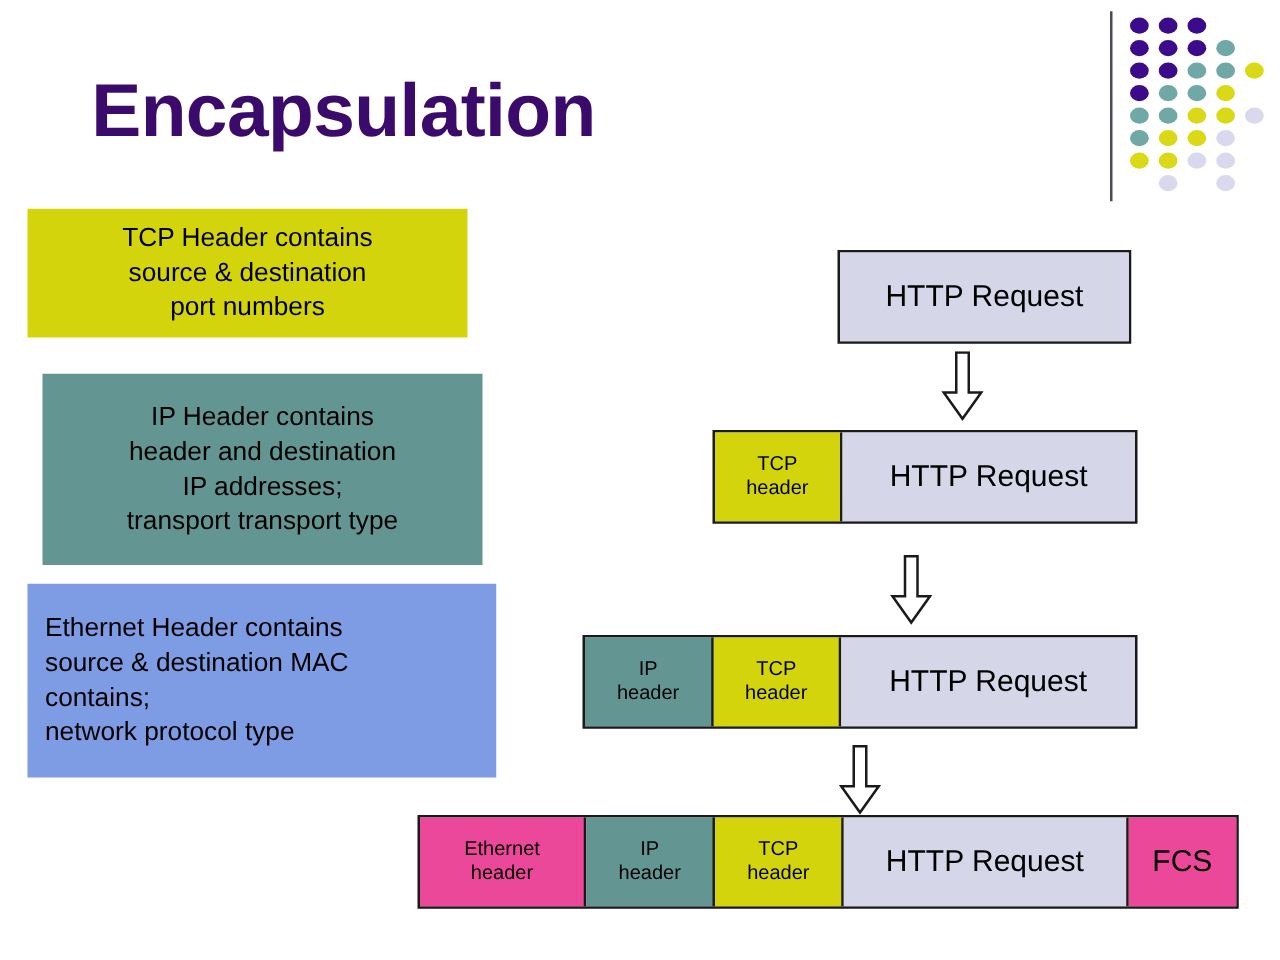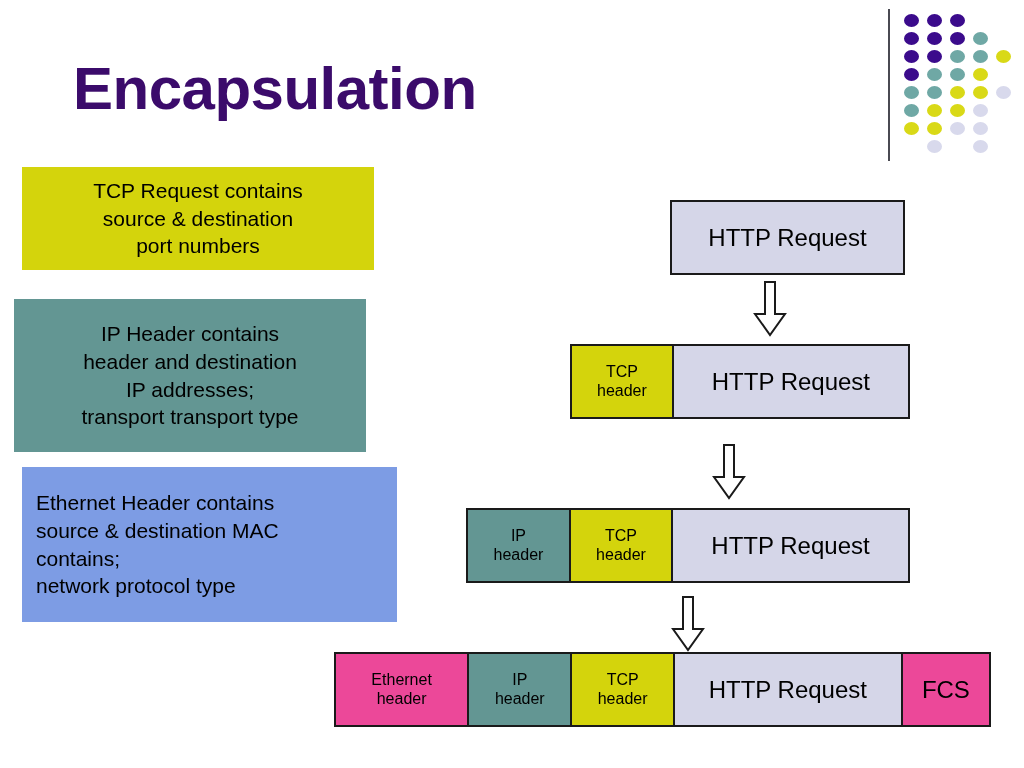--- a/index.html
+++ b/index.html
@@ -78,21 +78,21 @@
   .note-center { text-align: center; }
   .note-left   { text-align: left; }
 
   #note-tcp {
     left: 22px; top: 167px;
     width: 352px; height: 103px;
     background: #D4D40C;
     padding: 0 8px;
   }
   #note-ip {
-    left: 14px; top: 299px;
+    left: 34px; top: 299px;
     width: 352px; height: 153px;
     background: #639693;
     padding: 0 0;
   }
   #note-eth {
     left: 22px; top: 467px;
     width: 375px; height: 155px;
     background: #7D9CE4;
     padding: 0 14px;
   }
@@ -180,21 +180,21 @@
         <div class="logo-dot" style="left: 0px; top: 108px; background: rgb(217, 217, 23);"></div>
         <div class="logo-dot" style="left: 23px; top: 108px; background: rgb(217, 217, 23);"></div>
         <div class="logo-dot" style="left: 46px; top: 108px; background: rgb(216, 217, 236);"></div>
         <div class="logo-dot" style="left: 69px; top: 108px; background: rgb(216, 217, 236);"></div>
         <div class="logo-dot" style="left: 23px; top: 126px; background: rgb(216, 217, 236);"></div>
         <div class="logo-dot" style="left: 69px; top: 126px; background: rgb(216, 217, 236);"></div>
       </div>
   </div>
 
   <div id="note-tcp" class="note-box note-center" style="background: rgb(212, 212, 12);">
-      <span class="note-line">TCP Request contains</span>
+      <span class="note-line">TCP Header contains</span>
       <span class="note-line">source &amp; destination</span>
       <span class="note-line">port numbers</span>
     </div>
   <div id="note-ip" class="note-box note-center" style="background: rgb(99, 150, 147);">
       <span class="note-line">IP Header contains</span>
       <span class="note-line">header and destination</span>
       <span class="note-line">IP addresses;</span>
       <span class="note-line">transport transport type</span>
     </div>
   <div id="note-eth" class="note-box note-left" style="background: rgb(125, 156, 228);">

